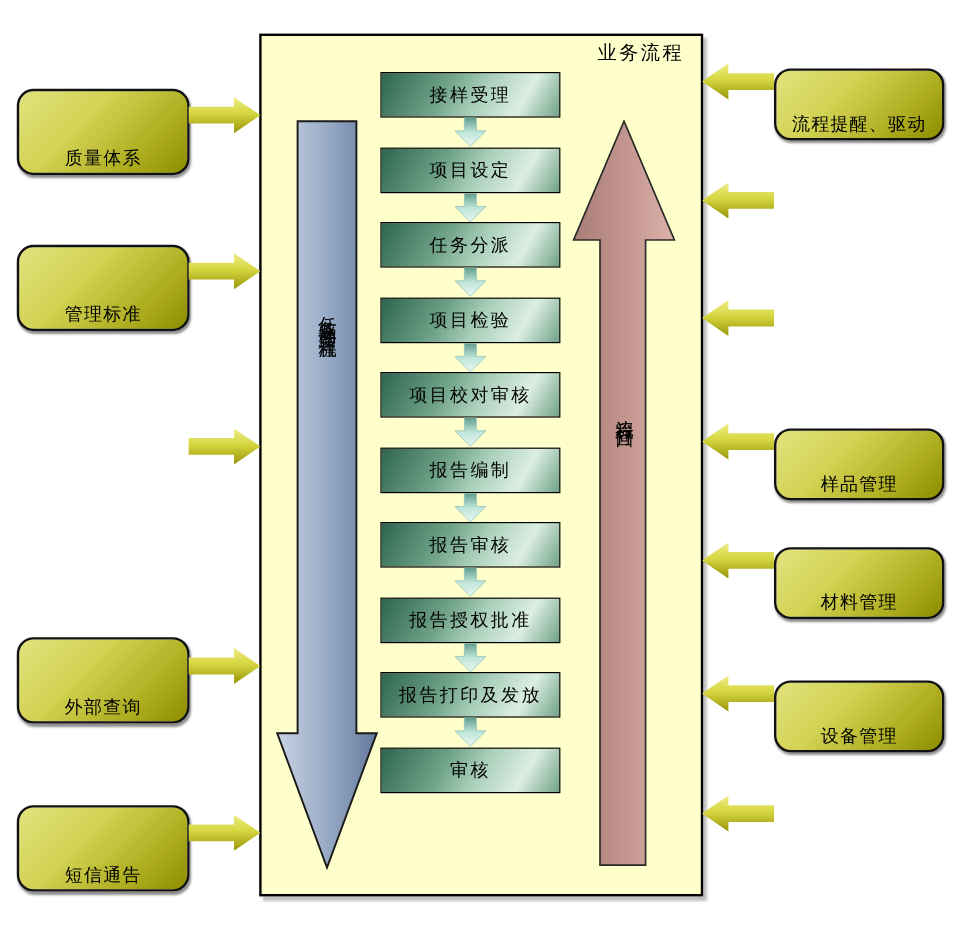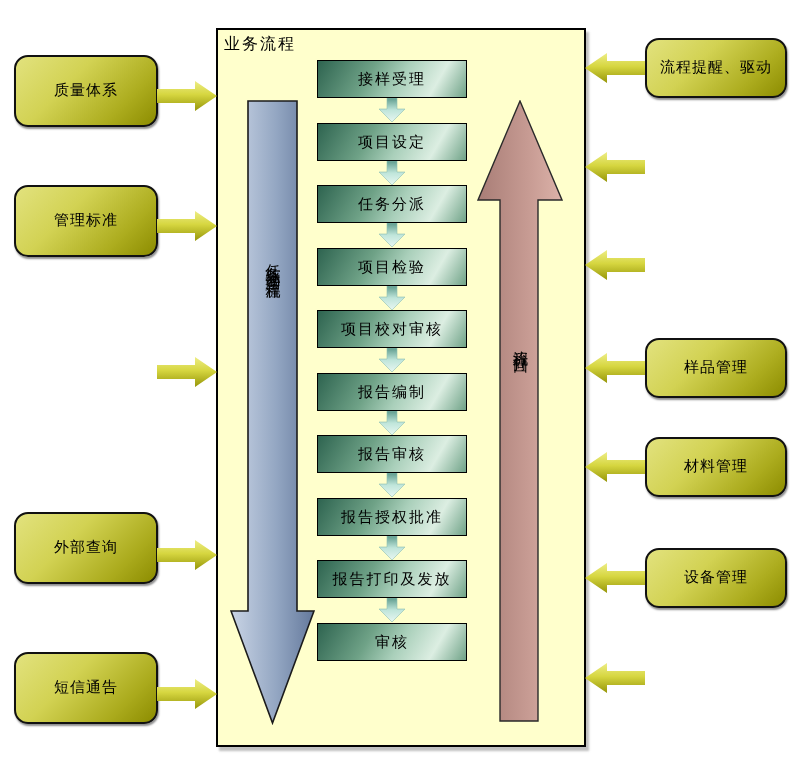--- a/index.html
+++ b/index.html
@@ -7,21 +7,21 @@
     position:relative;width:809px;height:773px;background:#ffffff;overflow:hidden;
     font-family:"DejaVu Sans","Liberation Sans",sans-serif;color:#000;
   }
   
   .panel{
     position:absolute;left:216px;top:28px;width:370px;height:719px;
     background:#FFFFCC;border:2px solid #000;box-sizing:border-box;
     box-shadow:3px 4px 2px rgba(140,140,140,0.55);
   }
   .panel-title{
-    position:absolute;left:224px;top:34px;width:370px;text-align:left;
+    position:absolute;left:200px;top:34px;width:370px;text-align:right;
     font-size:16px;letter-spacing:2px;z-index:4;
   }
   
   .step{
     position:absolute;left:317px;width:150px;height:38px;box-sizing:border-box;
     border:1px solid #000;z-index:3;display:flex;align-items:center;justify-content:center;
     background:linear-gradient(120deg,#2E6450 0%,#6FA287 35%,#A9CfBA 55%,#DCEEE2 78%,#6FA287 100%);
   }
   .step-label{font-size:15px;letter-spacing:2px;}
   
@@ -32,21 +32,21 @@
   .varrow-label{
     position:absolute;left:50%;transform:translateX(-50%);
     writing-mode:vertical-rl;text-orientation:upright;
     font-size:15px;letter-spacing:3px;line-height:1;white-space:nowrap;z-index:3;
   }
   
   .side-box{
     position:absolute;box-sizing:border-box;border:2px solid #111;border-radius:14px;
     background:linear-gradient(135deg,#E2E27E 0%,#D2D253 38%,#ACAC1E 75%,#8C8C00 100%);
     box-shadow:1px 2px 2px rgba(0,0,0,0.45);
-    display:flex;align-items:center;justify-content:center;z-index:2;
+    display:flex;align-items:flex-end;justify-content:center;z-index:2;margin-top:19px;
   }
   .side-box.left{left:14px;width:144px;height:72px;}
   .side-box.left.tall{height:101px;}
   .side-box.right{left:645px;width:142px;height:60px;}
   .side-label{font-size:15px;text-align:center;white-space:pre-line;letter-spacing:1px;line-height:1.45;}
   
   .link-arrow{position:absolute;width:61px;height:32px;z-index:5;}
   .link-arrow.to-panel{left:157px;}
   .link-arrow.from-panel{left:584px;}
   .defs-holder{position:absolute;width:0;height:0;overflow:hidden;}

